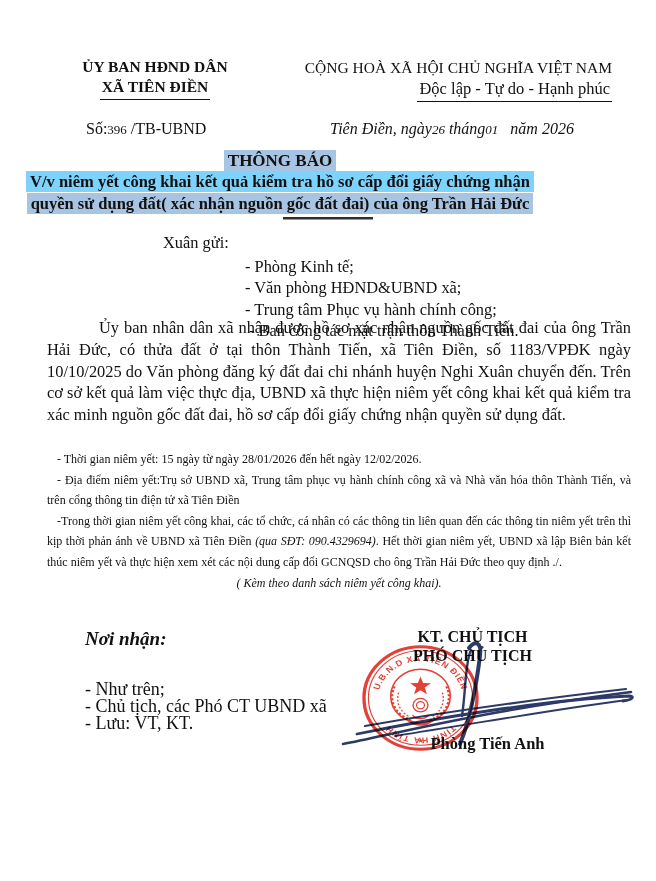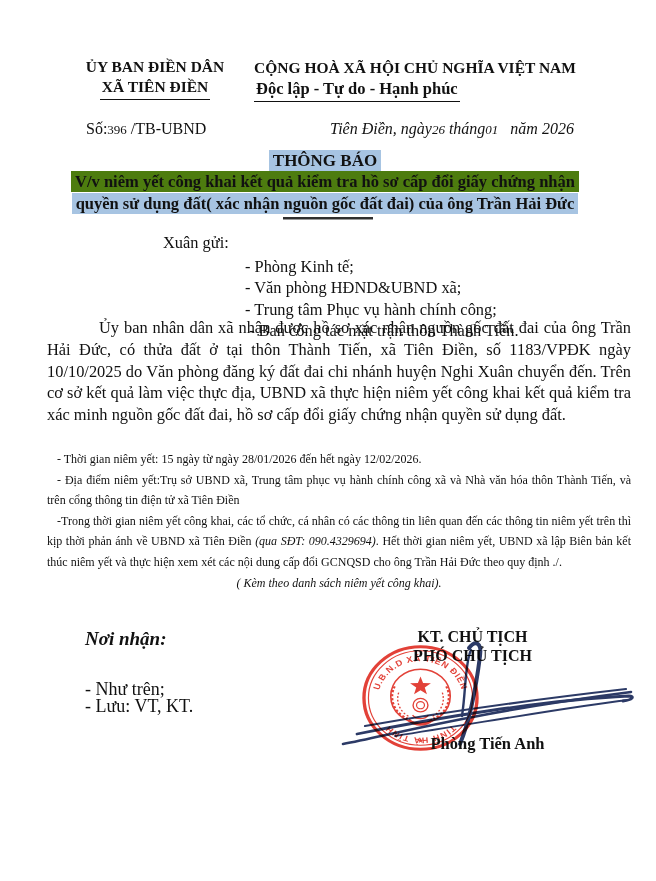--- a/index.html
+++ b/index.html
@@ -5,29 +5,29 @@
   html,body{margin:0;padding:0;background:#888;}
   .page{
     position:relative;width:656px;height:881px;margin:0 auto;background:#ffffff;
     font-family:"Liberation Serif","DejaVu Serif",serif;color:#111;overflow:hidden;
   }
   .abs{position:absolute;}
   .italic{font-style:italic;}
 
   
   .hdr-left{left:55px;top:57px;width:200px;text-align:center;font-weight:bold;font-size:15.5px;line-height:20px;}
-  .hdr-right{left:254px;top:57px;width:370px;text-align:left;font-weight:bold;font-size:15.5px;line-height:21px;}
+  .hdr-right{left:242px;top:57px;width:370px;text-align:right;font-weight:normal;font-size:15.5px;line-height:21px;}
   .u-line{display:inline-block;border-bottom:1.6px solid #111;padding:0 2px 2px 2px;}
   .hdr-right .slogan{font-size:16.5px;}
   .num-line{left:86px;top:120px;font-size:16px;}
   .small-digit{font-size:13px;}
   .date-line{left:317px;top:120px;width:270px;text-align:center;font-style:italic;font-size:16px;}
 
   
-  .title-block{left:0;top:150px;width:560px;text-align:center;font-weight:bold;line-height:21.4px;padding-left:45px;}
+  .title-block{left:0;top:150px;width:560px;text-align:center;font-weight:bold;line-height:21.4px;}
   .title-block .t1{font-size:17px;}
   .title-block .t2{font-size:16.5px;}
   .hl{padding:1px 4px;}
   .divider{left:283px;top:217px;width:90px;height:2px;background:#2f2f2f;border-bottom:1px solid #999;}
 
   
   .kinhgui-label{left:163px;top:233px;font-size:16.4px;}
   .kinhgui-items{left:245px;top:256px;font-size:16.4px;line-height:21.3px;}
 
   
@@ -44,40 +44,40 @@
   .signer-name{left:395px;top:734px;width:185px;text-align:center;font-weight:bold;font-size:16.5px;}
   .seal-svg{left:361px;top:644px;mix-blend-mode:multiply;}
   .sig-svg{left:335px;top:638px;mix-blend-mode:multiply;}
 </style>
 </head>
 <body>
 
 <div class="page">
 
   <div class="abs hdr-left">
-    <div>ỦY BAN ĐIỀN DÂN</div>
+    <div>ỦY BAN HĐND DÂN</div>
     <div><span class="u-line">XÃ TIÊN ĐIỀN</span></div>
   </div>
 
   <div class="abs hdr-right">
     <div>CỘNG HOÀ XÃ HỘI CHỦ NGHĨA VIỆT NAM</div>
     <div class="slogan"><span class="u-line">Độc lập - Tự do - Hạnh phúc</span></div>
   </div>
 
   <div class="abs num-line">
     <span>Số:</span><span class="small-digit">396</span><span> /TB-UBND</span>
   </div>
 
   <div class="abs date-line">
     <span>Tiên Điền, ngày</span><span class="small-digit">26</span><span> tháng</span><span class="small-digit">01</span><span style="white-space:pre">   năm 2026</span>
   </div>
 
   <div class="abs title-block">
     <div class="t1"><span class="hl" style="background:#a7c4e2">THÔNG BÁO</span></div>
-    <div class="t2"><span class="hl" style="background:#4d7c0f">V/v niêm yết công khai kết quả kiểm tra hồ sơ cấp đổi giấy chứng nhận</span></div>
+    <div class="t2"><span class="hl" style="background:#7dd3fc">V/v niêm yết công khai kết quả kiểm tra hồ sơ cấp đổi giấy chứng nhận</span></div>
     <div class="t2"><span class="hl" style="background:#a7c4e2">quyền sử dụng đất( xác nhận nguồn gốc đất đai) của ông Trần Hải Đức</span></div>
   </div>
   <div class="abs divider"></div>
 
   <div class="abs kinhgui-label">Xuân gửi:</div>
   <div class="abs kinhgui-items">
     <div>- Phòng Kinh tế;</div>
     <div>- Văn phòng HĐND&amp;UBND xã;</div>
     <div>- Trung tâm Phục vụ hành chính công;</div>
     <div style="padding-left:4px">- Ban công tác mặt trận thôn Thành Tiến.</div>
@@ -88,20 +88,21 @@
   <div class="abs body2">
     <p class="ind">- Thời gian niêm yết: 15 ngày từ ngày 28/01/2026 đến hết ngày 12/02/2026.</p>
     <p class="ind">- Địa điểm niêm yết:Trụ sở UBND xã, Trung tâm phục vụ hành chính công xã và Nhà văn hóa thôn Thành Tiến, và trên cổng thông tin điện tử xã Tiên Điền</p>
     <p class="ind"><span>-Trong thời gian niêm yết công khai, các tổ chức, cá nhân có các thông tin liên quan đến các thông tin niêm yết trên thì kịp thời phản ánh về UBND xã Tiên Điền </span><span class="italic">(qua SĐT: 090.4329694)</span><span>. Hết thời gian niêm yết, UBND xã lập Biên bản kết thúc niêm yết và thực hiện xem xét các nội dung cấp đổi GCNQSD cho ông Trần Hải Đức theo quy định  ./.</span></p>
     <p class="attach">( Kèm theo danh sách niêm yết công khai).</p>
   </div>
 
   <div class="abs noinhan-label">Nơi nhận:</div>
   <div class="abs noinhan-items">
     <div>- Như trên;</div>
+    <div>- Chủ tịch, các Phó CT UBND xã</div>
     <div>- Lưu: VT, KT.</div>
   </div>
 
   <div class="abs signer-title">
     <div>KT. CHỦ TỊCH</div>
     <div>PHÓ CHỦ TỊCH</div>
   </div>
 
   <svg class="abs seal-svg" width="119" height="108" viewBox="0 0 120 120" preserveAspectRatio="none" opacity="0.92">
     <defs>

